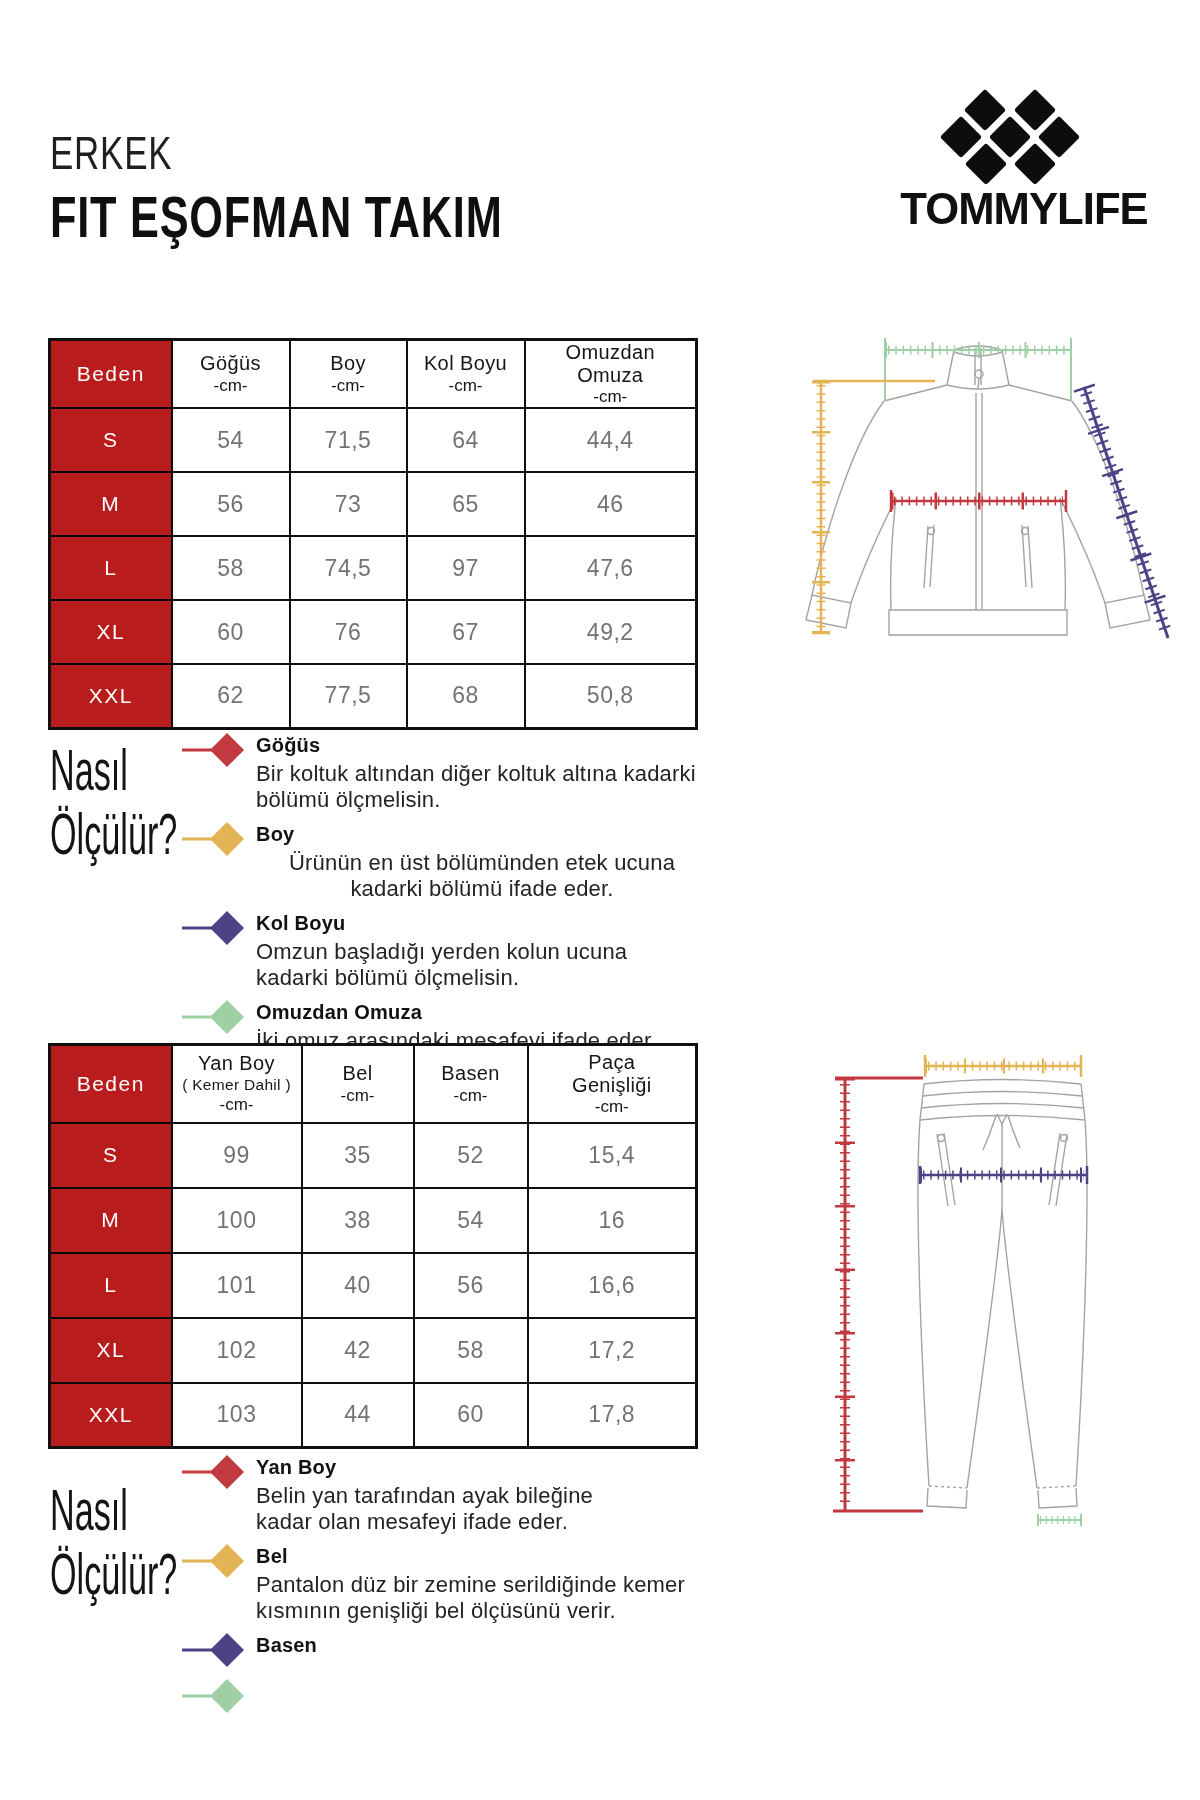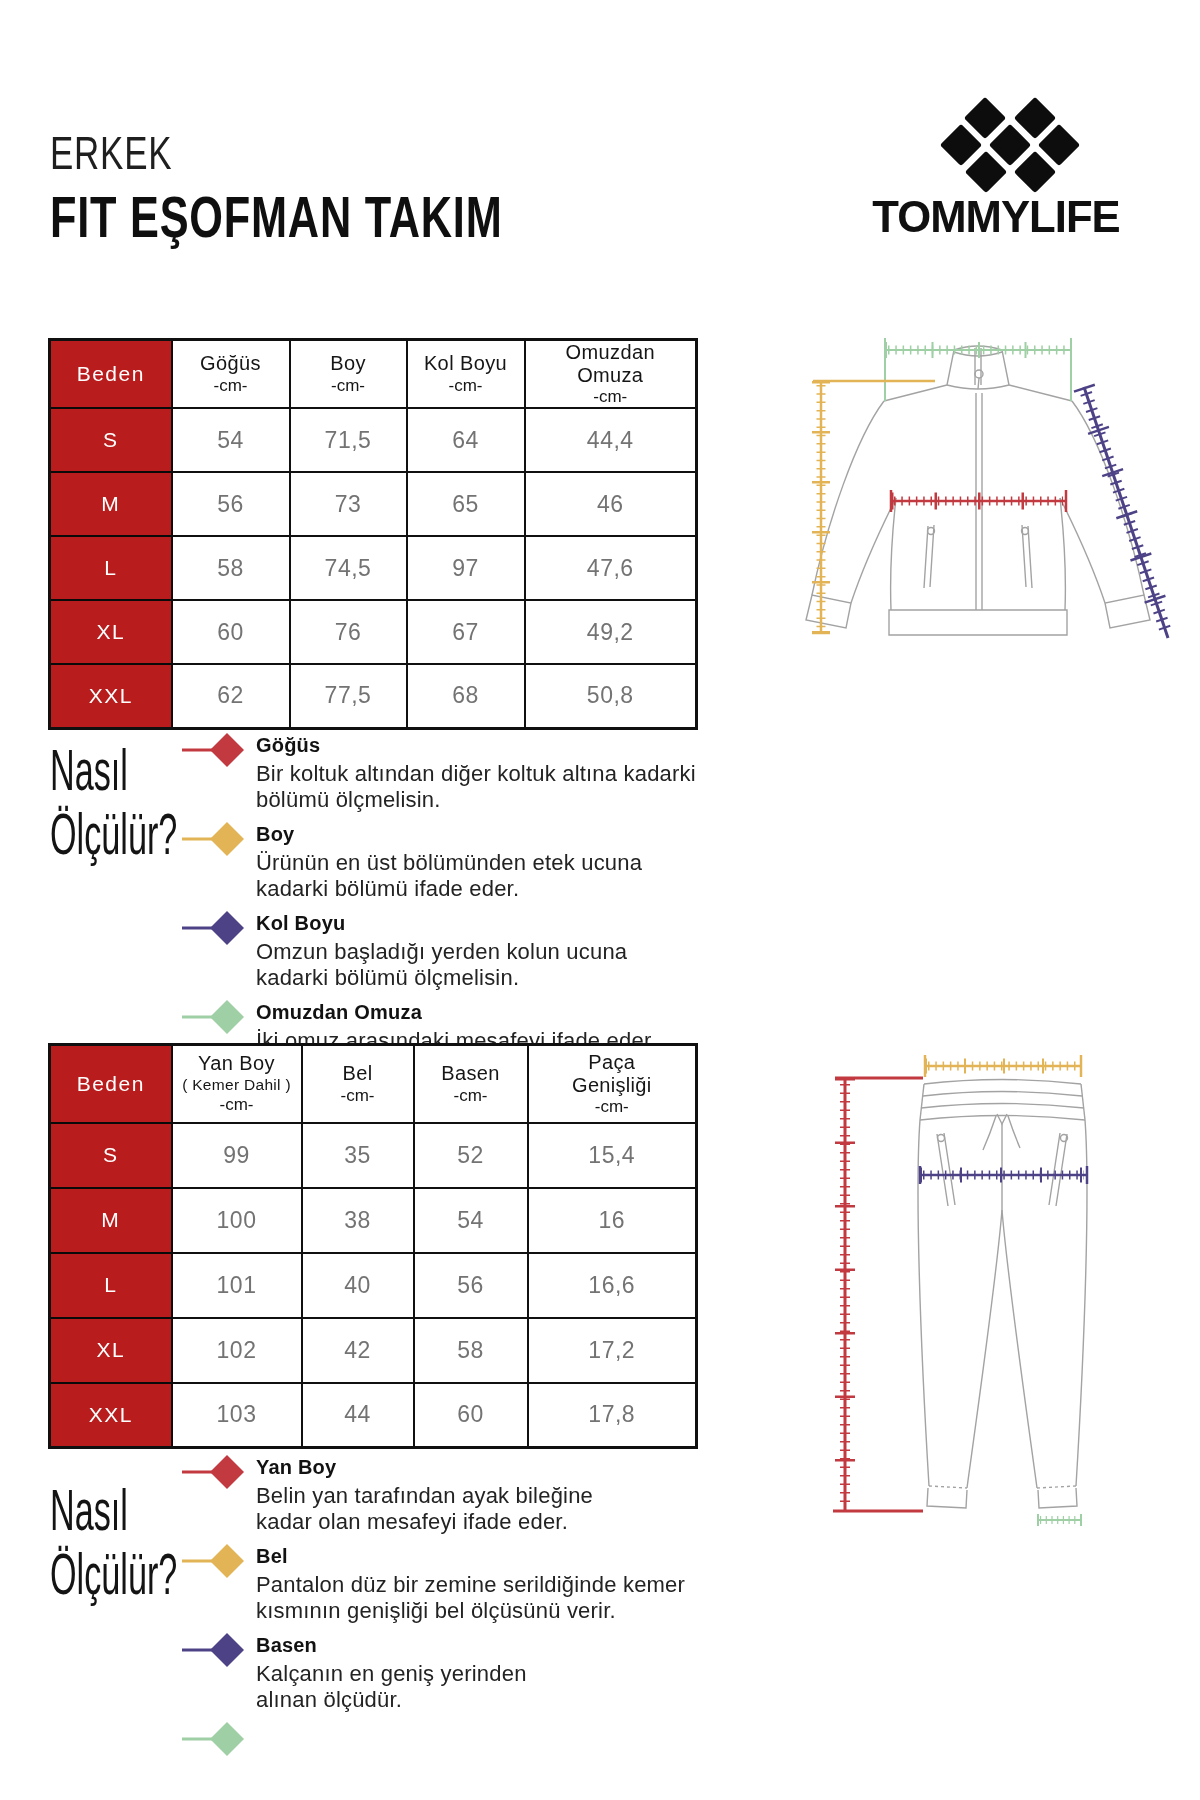--- a/index.html
+++ b/index.html
@@ -4,21 +4,21 @@
 <style>
   html,body{margin:0;padding:0;background:#ffffff;}
   .page{position:relative;width:1200px;height:1800px;background:#ffffff;overflow:hidden;
         font-family:"Liberation Sans",sans-serif;color:#161616;}
 
   
   .title-cat{position:absolute;left:50px;top:126px;font-size:46px;font-weight:400;
              letter-spacing:1px;color:#1f1f1f;transform:scaleX(.76);transform-origin:left top;white-space:nowrap;}
   .title-prod{position:absolute;left:50px;top:184px;font-size:57px;font-weight:700;color:#0f0f0f;
               transform:scaleX(.76);transform-origin:left top;white-space:nowrap;letter-spacing:1px;}
-  .logo{position:absolute;left:868px;top:95px;width:284px;text-align:left;}
+  .logo{position:absolute;left:868px;top:87px;width:284px;text-align:right;}
   .logo svg{display:block;margin:0 auto;}
   .wordmark{font-size:45px;font-weight:700;letter-spacing:-1px;color:#101010;margin-top:-4px;
             transform:scaleX(.97);transform-origin:center top;white-space:nowrap;}
 
   
   .size-table{position:absolute;border-collapse:collapse;table-layout:fixed;background:#fff;border:3px solid #101010;}
   .size-table th,.size-table td{border:2.5px solid #101010;text-align:center;vertical-align:middle;padding:0;}
   #jacket-table{left:48px;top:338px;width:647px;}
   #jacket-table thead tr{height:66px;}
   #jacket-table tbody tr{height:64px;}
@@ -41,21 +41,21 @@
 
   
   .legend{position:absolute;left:182px;width:530px;}
   #legend-jacket{top:734px;}
   #legend-pants{top:1456px;}
   .lg-item{display:flex;align-items:flex-start;margin-bottom:10px;}
   .lg-marker{flex:0 0 62px;margin-right:12px;margin-top:-4px;}
   .lg-title{font-size:20px;font-weight:700;color:#121212;margin:0 0 4px 0;letter-spacing:.2px;}
   .lg-desc{font-size:22px;line-height:26px;color:#232323;letter-spacing:.2px;}
   #legend-jacket .lg-item:nth-child(1) .lg-desc{max-width:452px;}
-  #legend-jacket .lg-item:nth-child(2) .lg-desc{max-width:452px;}
+  #legend-jacket .lg-item:nth-child(2) .lg-desc{max-width:452px;text-align:center;}
   #legend-jacket .lg-item:nth-child(3) .lg-desc{max-width:392px;}
   #legend-pants  .lg-item:nth-child(1) .lg-desc{max-width:372px;}
   #legend-pants  .lg-item:nth-child(2) .lg-desc{max-width:462px;}
   #legend-pants  .lg-item:nth-child(3) .lg-desc{max-width:312px;}
 
   
   #jacket-diagram{position:absolute;left:700px;top:288px;}
   #pants-diagram{position:absolute;left:740px;top:1038px;}
 </style>
 </head>
@@ -405,21 +405,20 @@
         <div class="lg-desc">Pantalon düz bir zemine serildiğinde kemer kısmının genişliği bel ölçüsünü verir.</div>
       </div>
     </div>
     <div class="lg-item">
       <svg class="lg-marker" width="62" height="40" viewBox="0 0 62 40">
         <line x1="0" y1="20" x2="30" y2="20" stroke-width="3" stroke="#4E4287"></line>
         <path d="M45 3 L62 20 L45 37 L28 20 Z" fill="#4E4287"></path>
       </svg>
       <div class="lg-body">
         <div class="lg-title">Basen</div>
-        <div class="lg-desc">Kalçanın en geniş yerinden alınan ölçüdür.</div>
       </div>
     </div>
     <div class="lg-item">
       <svg class="lg-marker" width="62" height="40" viewBox="0 0 62 40">
         <line x1="0" y1="20" x2="30" y2="20" stroke-width="3" stroke="#9FCFA4"></line>
         <path d="M45 3 L62 20 L45 37 L28 20 Z" fill="#9FCFA4"></path>
       </svg>
     </div>
   </div>
 

